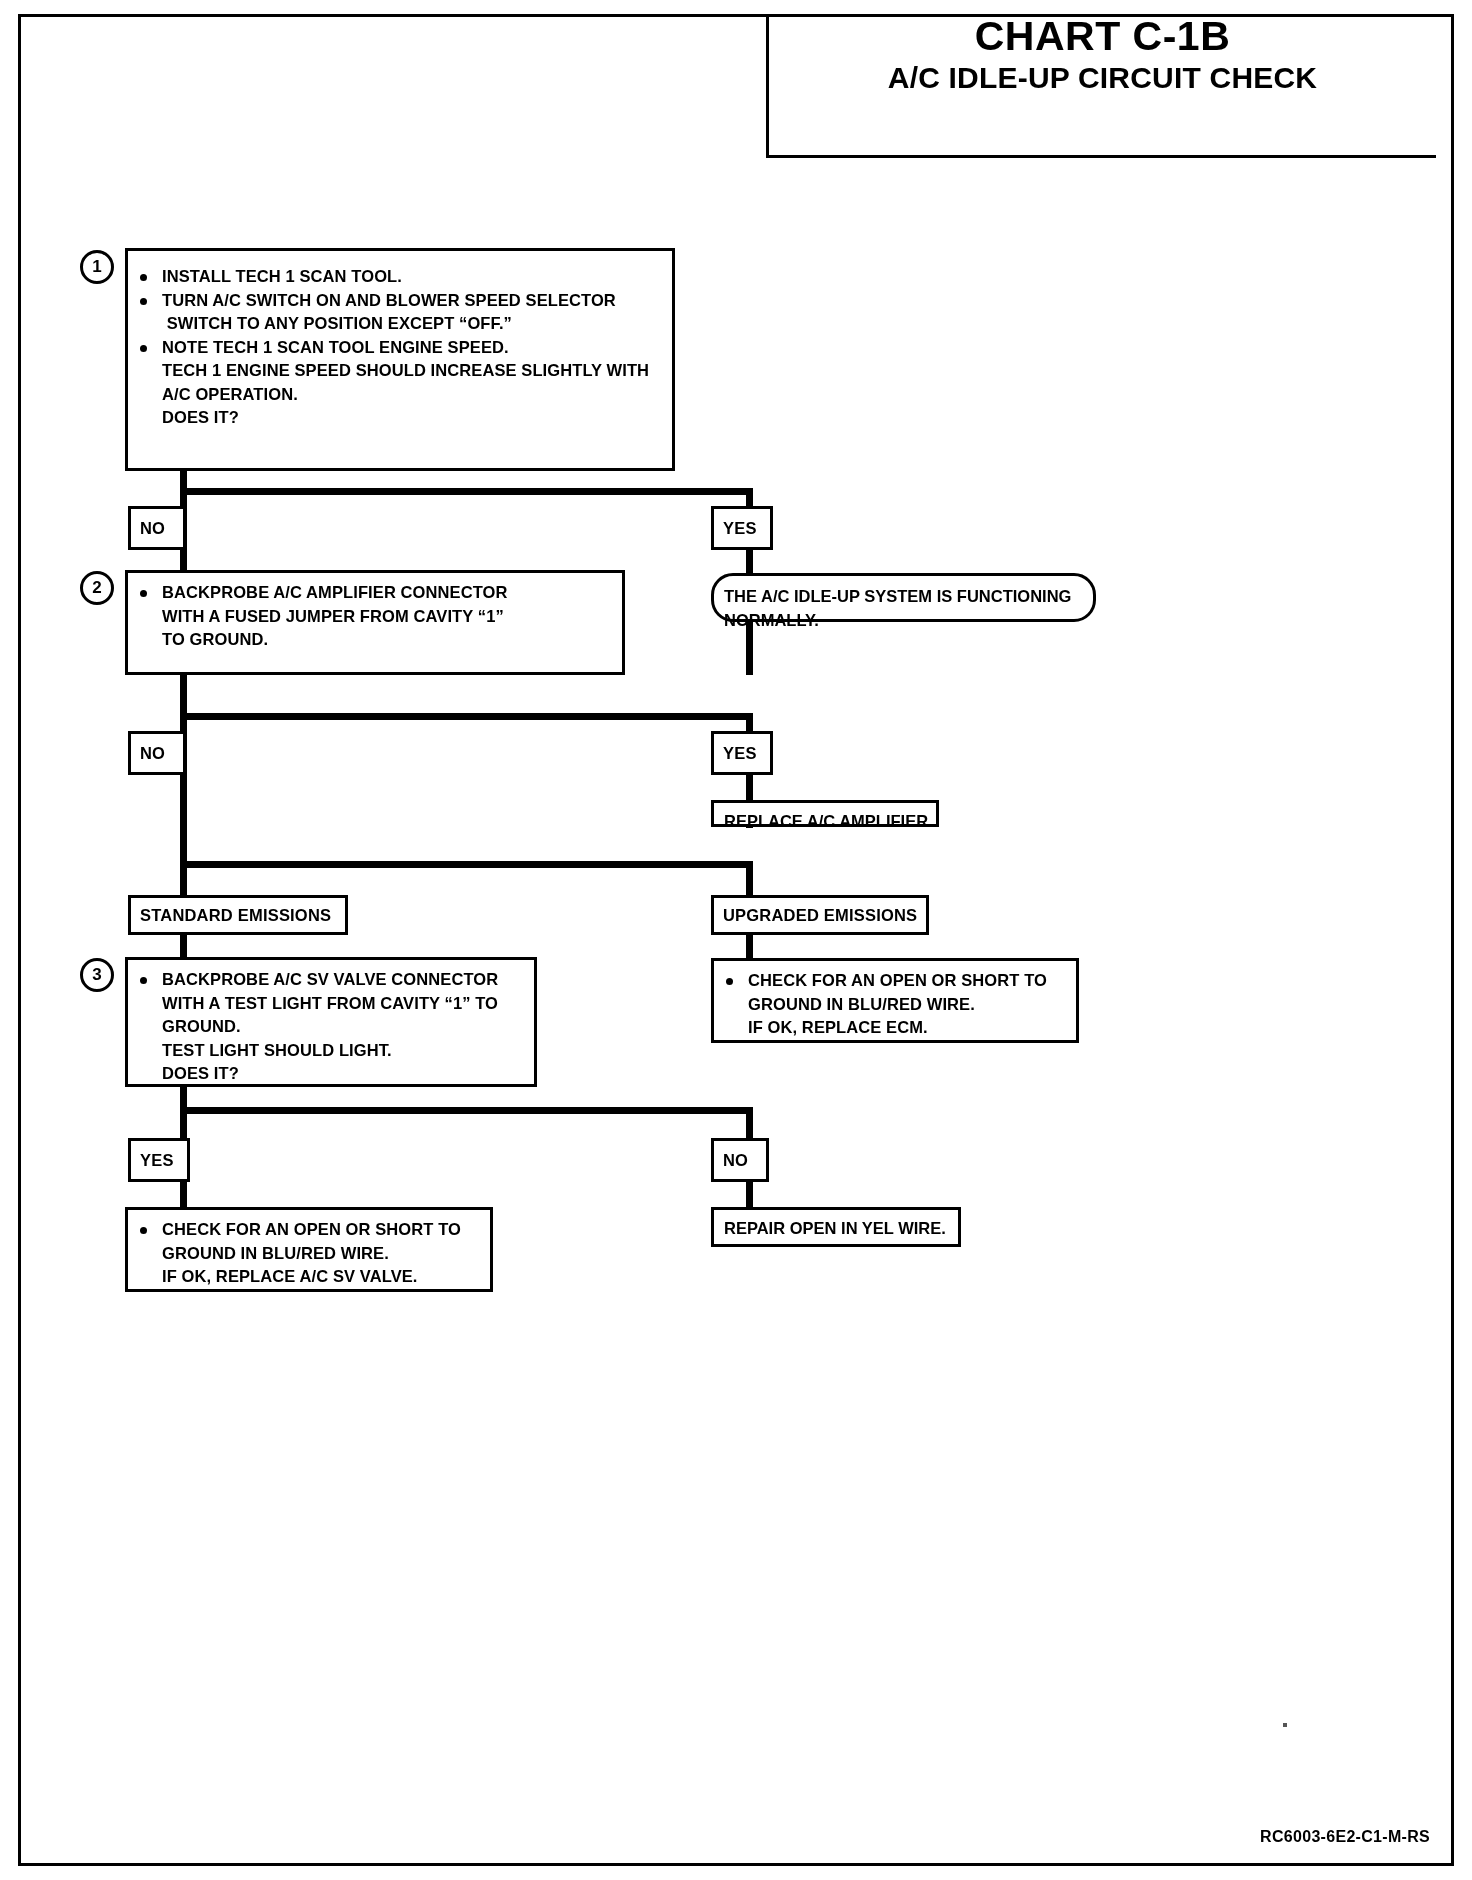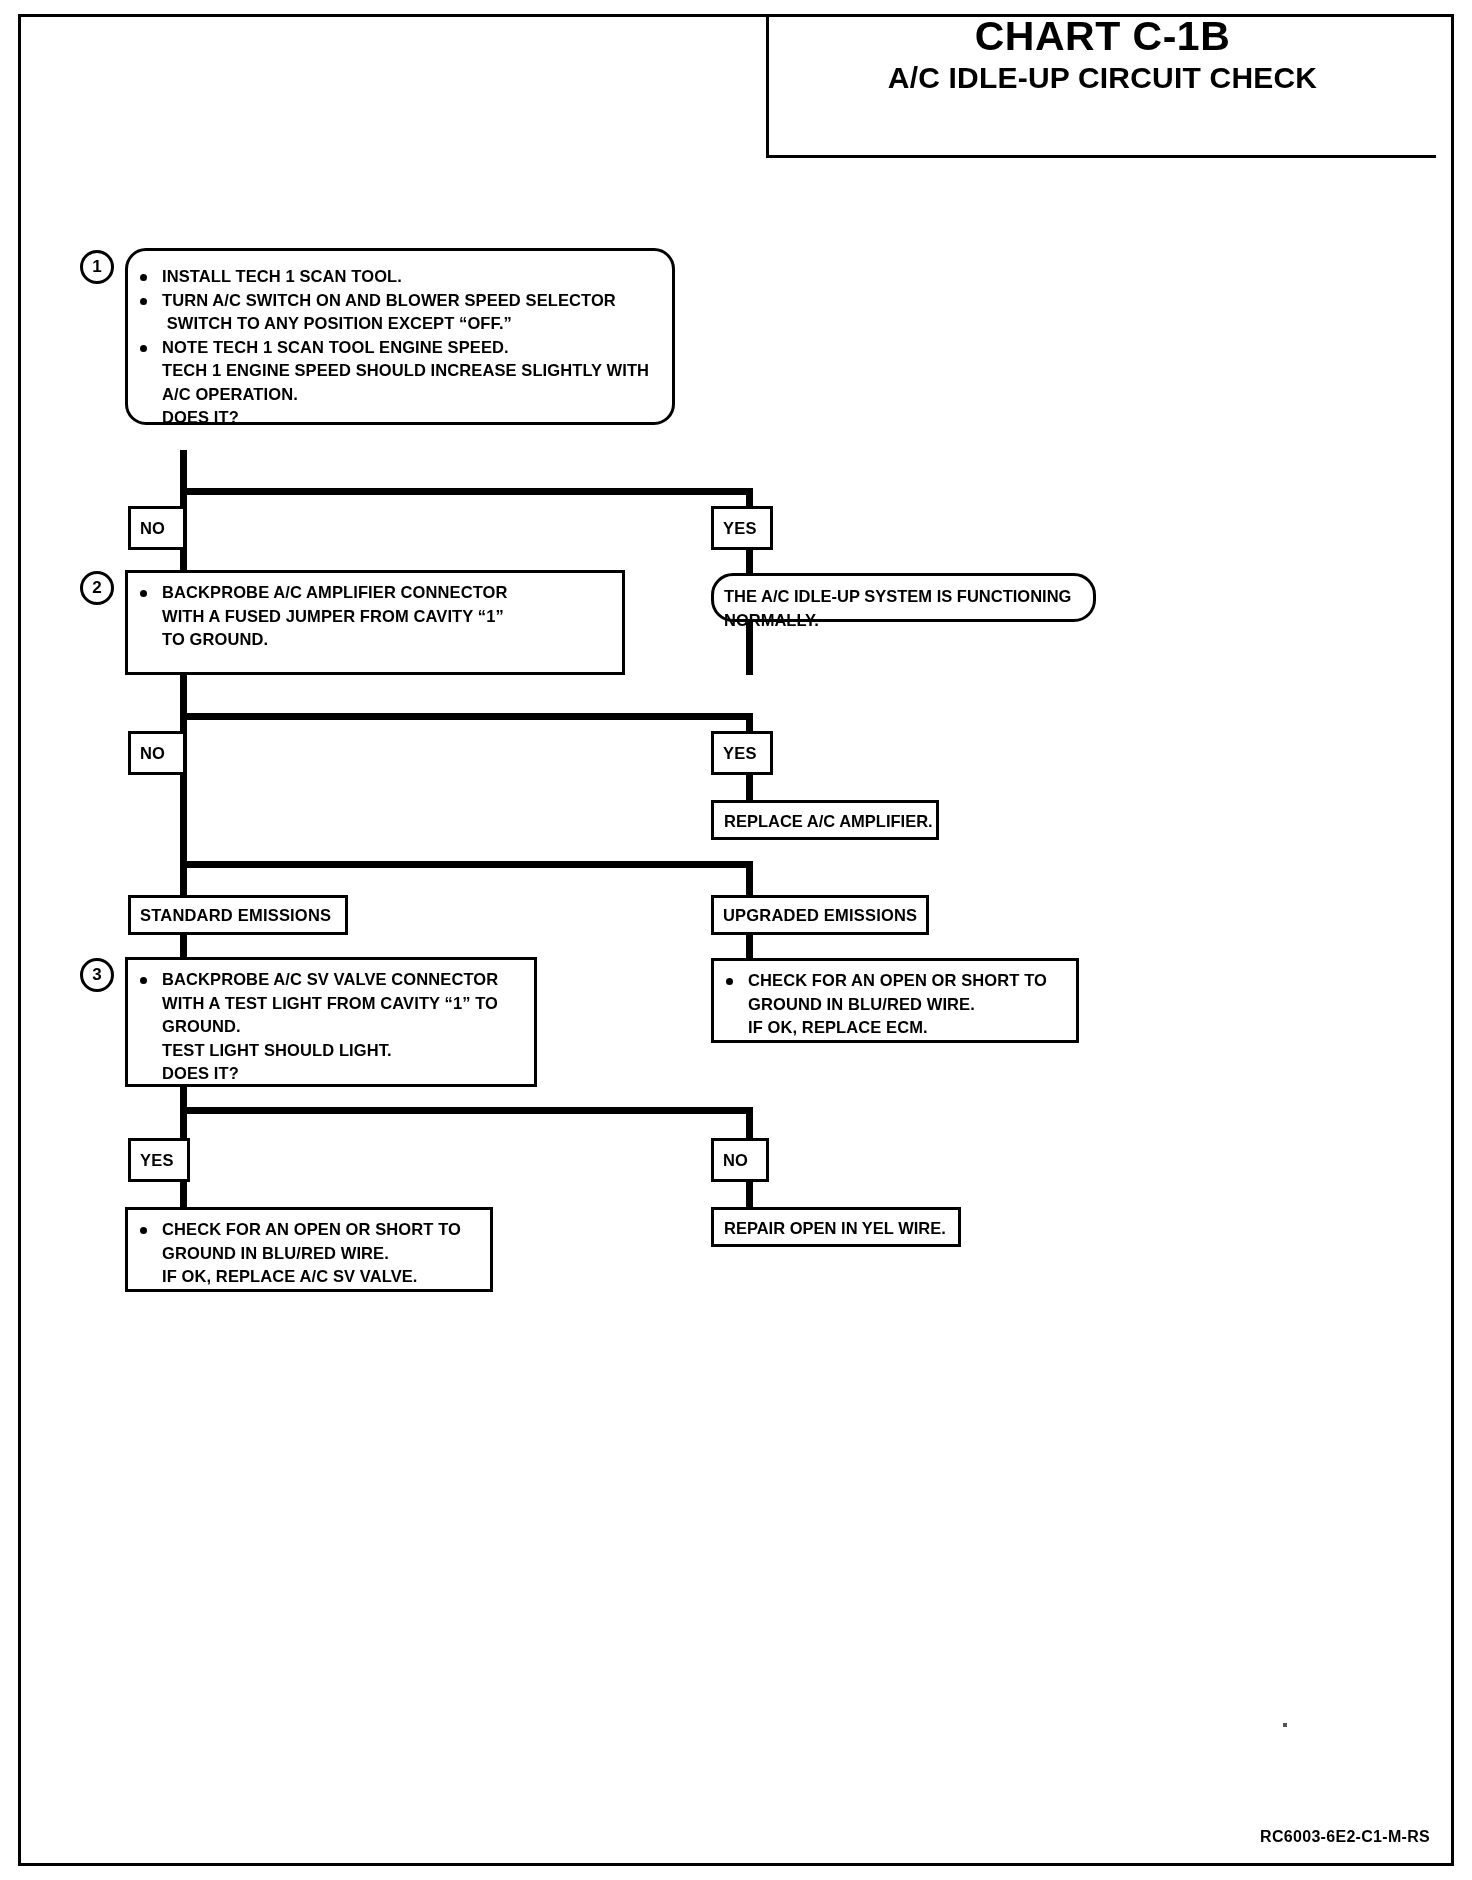--- a/index.html
+++ b/index.html
@@ -143,21 +143,21 @@
 <div class="vline" style="left:180px; top:1087px; height:63px;"></div>
 <div class="hline" style="left:180px; top:1107px; width:573px;"></div>
 <div class="vline" style="left:180px; top:1107px; height:123px;"></div>
 <div class="vline" style="left:746px; top:1107px; height:123px;"></div>
 
 <div class="vline" style="left:180px; top:1178px; height:32px;"></div>
 
 <div class="vline" style="left:746px; top:1178px; height:32px;"></div>
 
 <div class="step" style="left:80px; top:250px;">1</div>
-<div class="fbox" style="left:125px; top:248px; width:550px; height:177px;border-radius:21px;">
+<div class="fbox" style="left:125px; top:248px; width:550px; height:223px;">
   <ul style="padding:14px 0 0 0;">
     <li class="bulleted">INSTALL TECH 1 SCAN TOOL.</li>
     <li class="bulleted">TURN A/C SWITCH ON AND BLOWER SPEED SELECTOR</li>
     <li class="cont"> SWITCH TO ANY POSITION EXCEPT “OFF.”</li>
     <li class="bulleted">NOTE TECH 1 SCAN TOOL ENGINE SPEED.</li>
     <li class="cont">TECH 1 ENGINE SPEED SHOULD INCREASE SLIGHTLY WITH</li>
     <li class="cont">A/C OPERATION.</li>
     <li class="cont">DOES IT?</li>
   </ul>
 </div>
@@ -177,21 +177,21 @@
   <ul style="padding:8px 0 0 0;">
     <li class="bulleted">BACKPROBE A/C AMPLIFIER CONNECTOR</li>
     <li class="cont">WITH A FUSED JUMPER FROM CAVITY “1”</li>
     <li class="cont">TO GROUND.</li>
   </ul>
 </div>
 
 <div class="lbl" style="left:128px; top:731px; width:58px; height:44px;">NO</div>
 <div class="lbl" style="left:711px; top:731px; width:62px; height:44px;">YES</div>
 
-<div class="fbox" style="left:711px; top:800px; width:228px; height:40px;">
+<div class="fbox" style="left:711px; top:800px; width:228px; height:27px;">
   <div style="padding:7px 0 0 10px;">
     <div class="plain">REPLACE A/C AMPLIFIER.</div>
   </div>
 </div>
 
 <div class="lbl" style="left:128px; top:895px; width:220px; height:40px;">STANDARD EMISSIONS</div>
 <div class="lbl" style="left:711px; top:895px; width:218px; height:40px;">UPGRADED EMISSIONS</div>
 
 <div class="fbox" style="left:711px; top:958px; width:368px; height:85px;">
   <ul style="padding:8px 0 0 0;">

